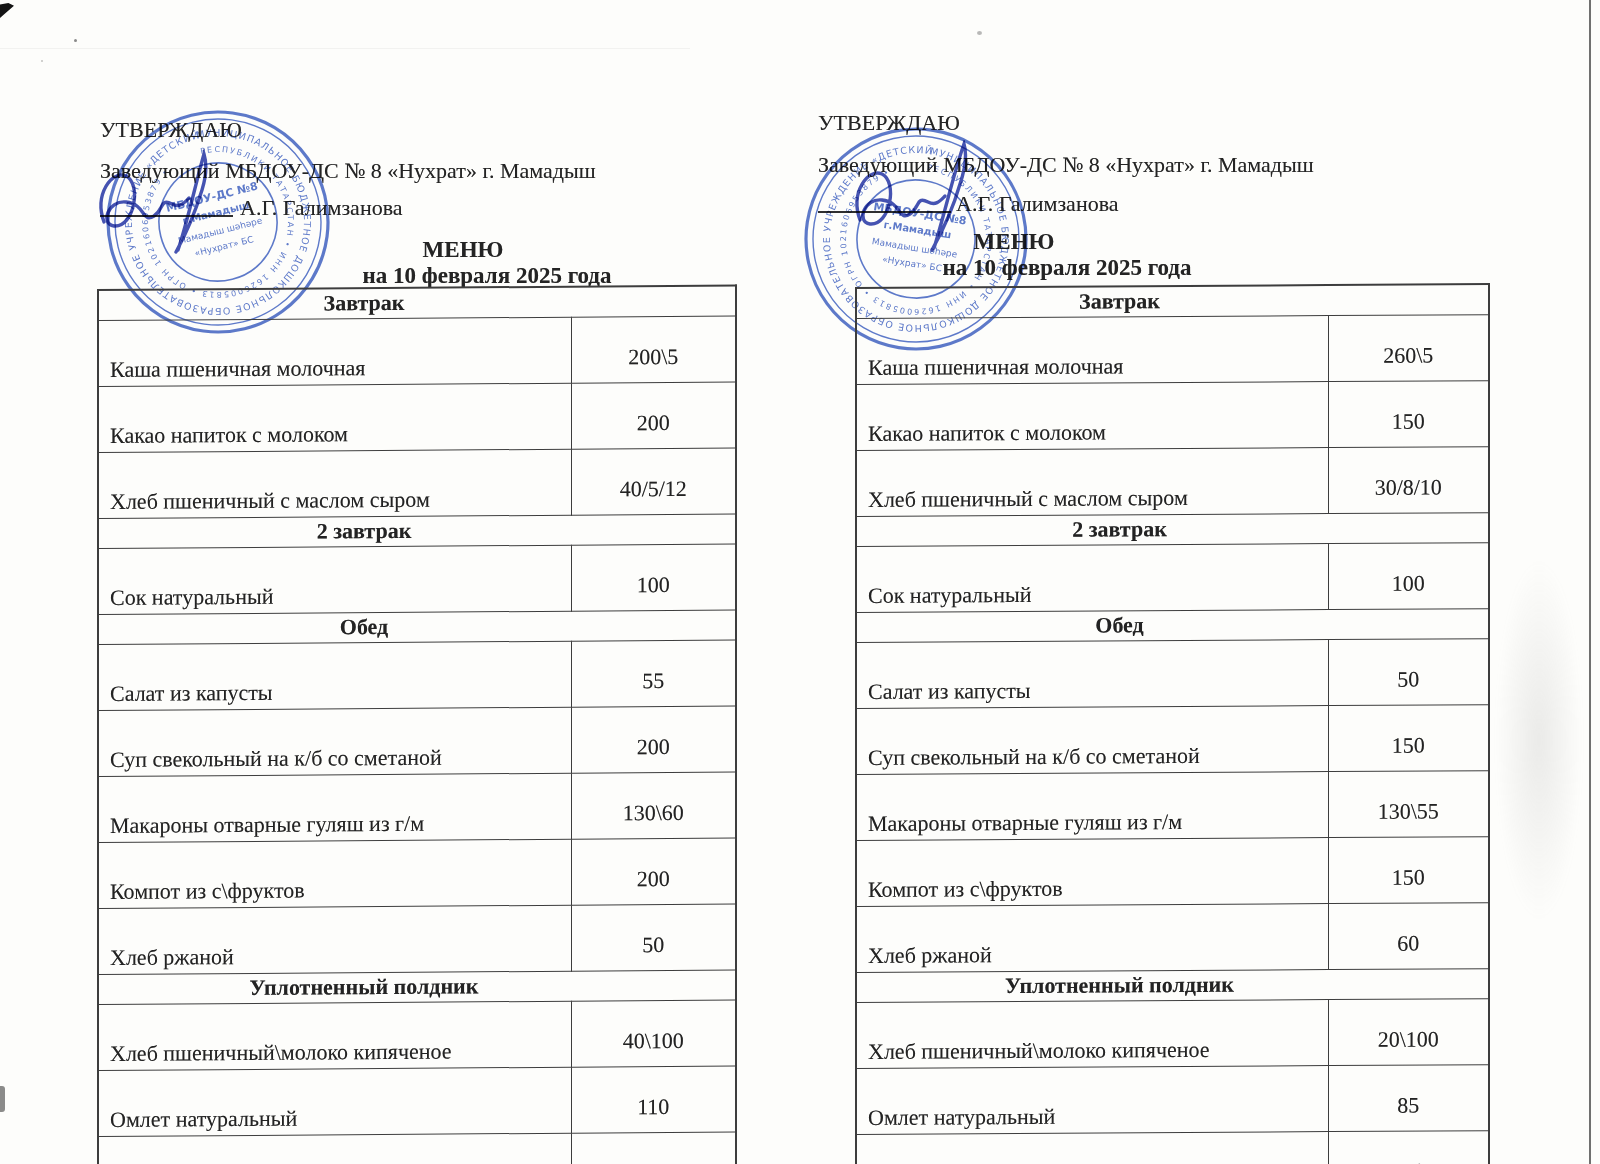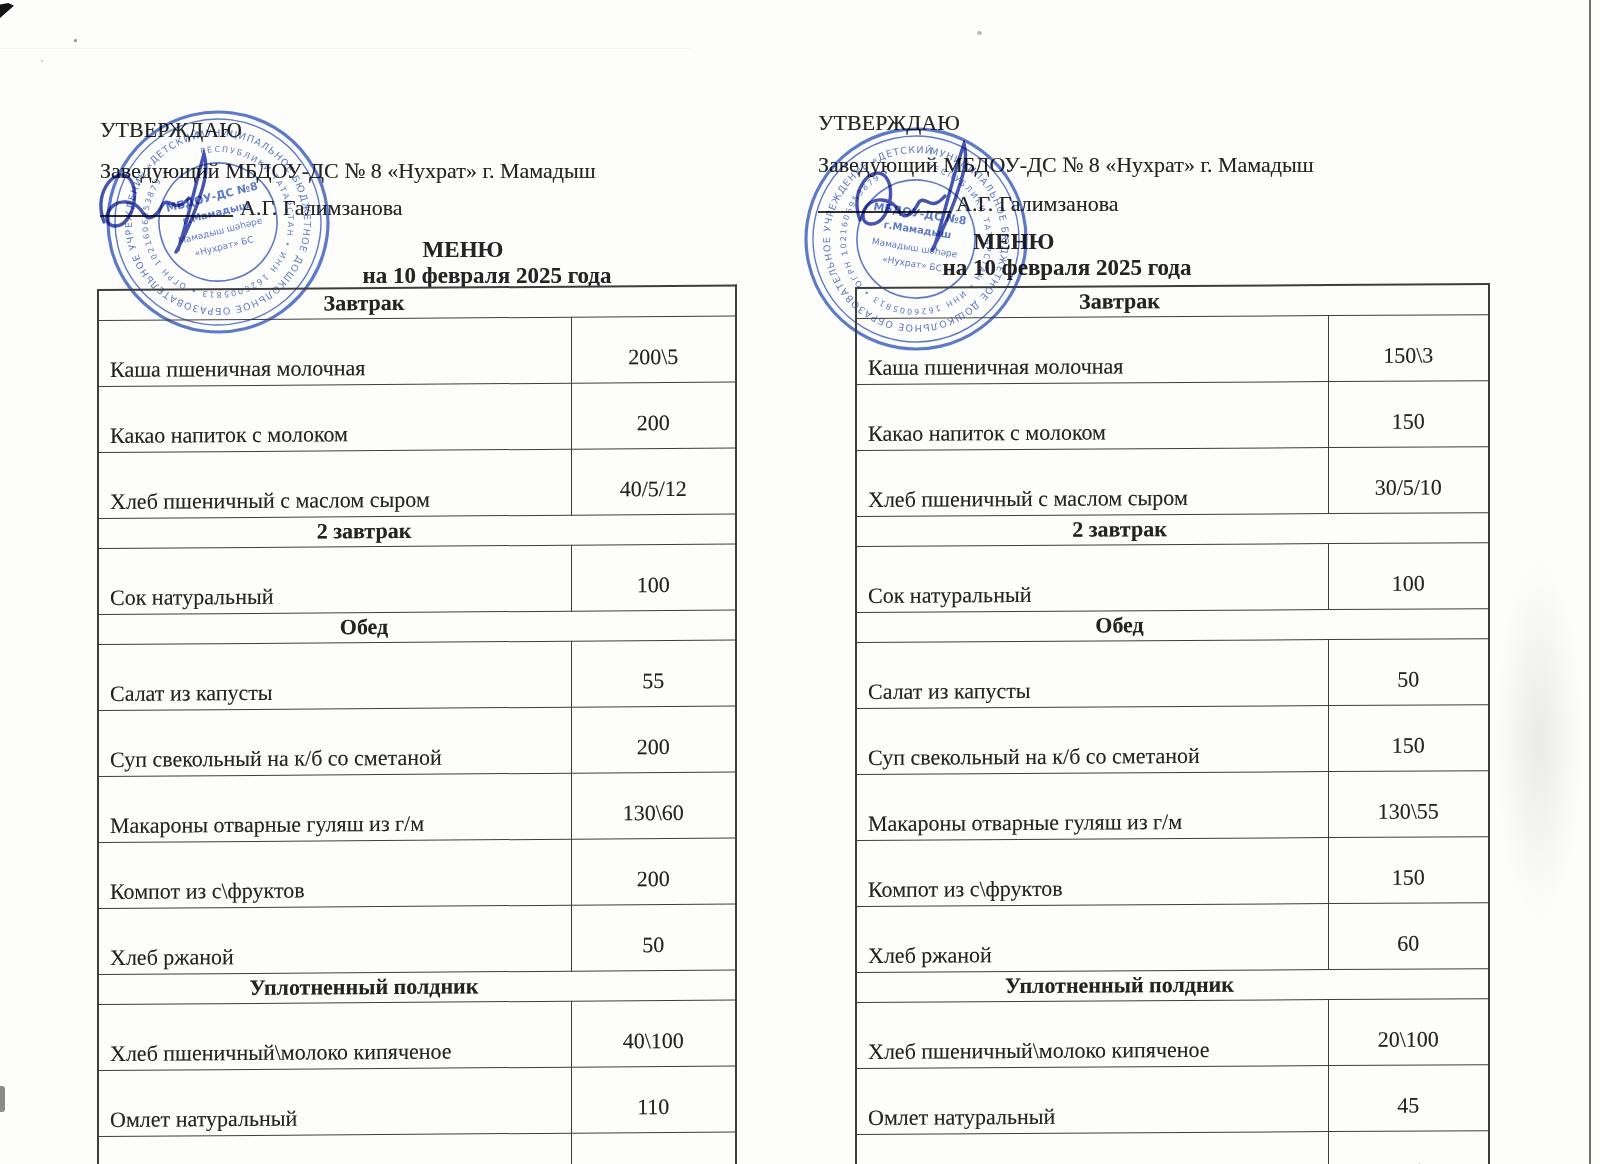--- a/index.html
+++ b/index.html
@@ -197,29 +197,29 @@
   <colgroup>
       <col style="width:472px">
       <col style="width:161px">
     </colgroup>
   <tbody>
       <tr class="sec">
         <td colspan="2">Завтрак</td>
       </tr>
   <tr class="row">
         <td class="n">Каша пшеничная молочная</td>
-        <td class="v">150\3</td>
+        <td class="v">260\5</td>
       </tr>
   <tr class="row">
         <td class="n">Какао напиток с молоком</td>
         <td class="v">150</td>
       </tr>
   <tr class="row">
         <td class="n">Хлеб пшеничный с маслом сыром</td>
-        <td class="v">30/5/10</td>
+        <td class="v">30/8/10</td>
       </tr>
   <tr class="sec">
         <td colspan="2">2 завтрак</td>
       </tr>
   <tr class="row">
         <td class="n">Сок натуральный</td>
         <td class="v">100</td>
       </tr>
   <tr class="sec">
         <td colspan="2">Обед</td>
@@ -246,21 +246,21 @@
       </tr>
   <tr class="sec">
         <td colspan="2">Уплотненный полдник</td>
       </tr>
   <tr class="row">
         <td class="n">Хлеб пшеничный\молоко кипяченое</td>
         <td class="v">20\100</td>
       </tr>
   <tr class="row">
         <td class="n">Омлет натуральный</td>
-        <td class="v">45</td>
+        <td class="v">85</td>
       </tr>
   <tr class="row">
         <td class="n">Чай сладкий</td>
         <td class="v">150</td>
       </tr>
 
 </tbody>
   </table>
 
 </body></html>

